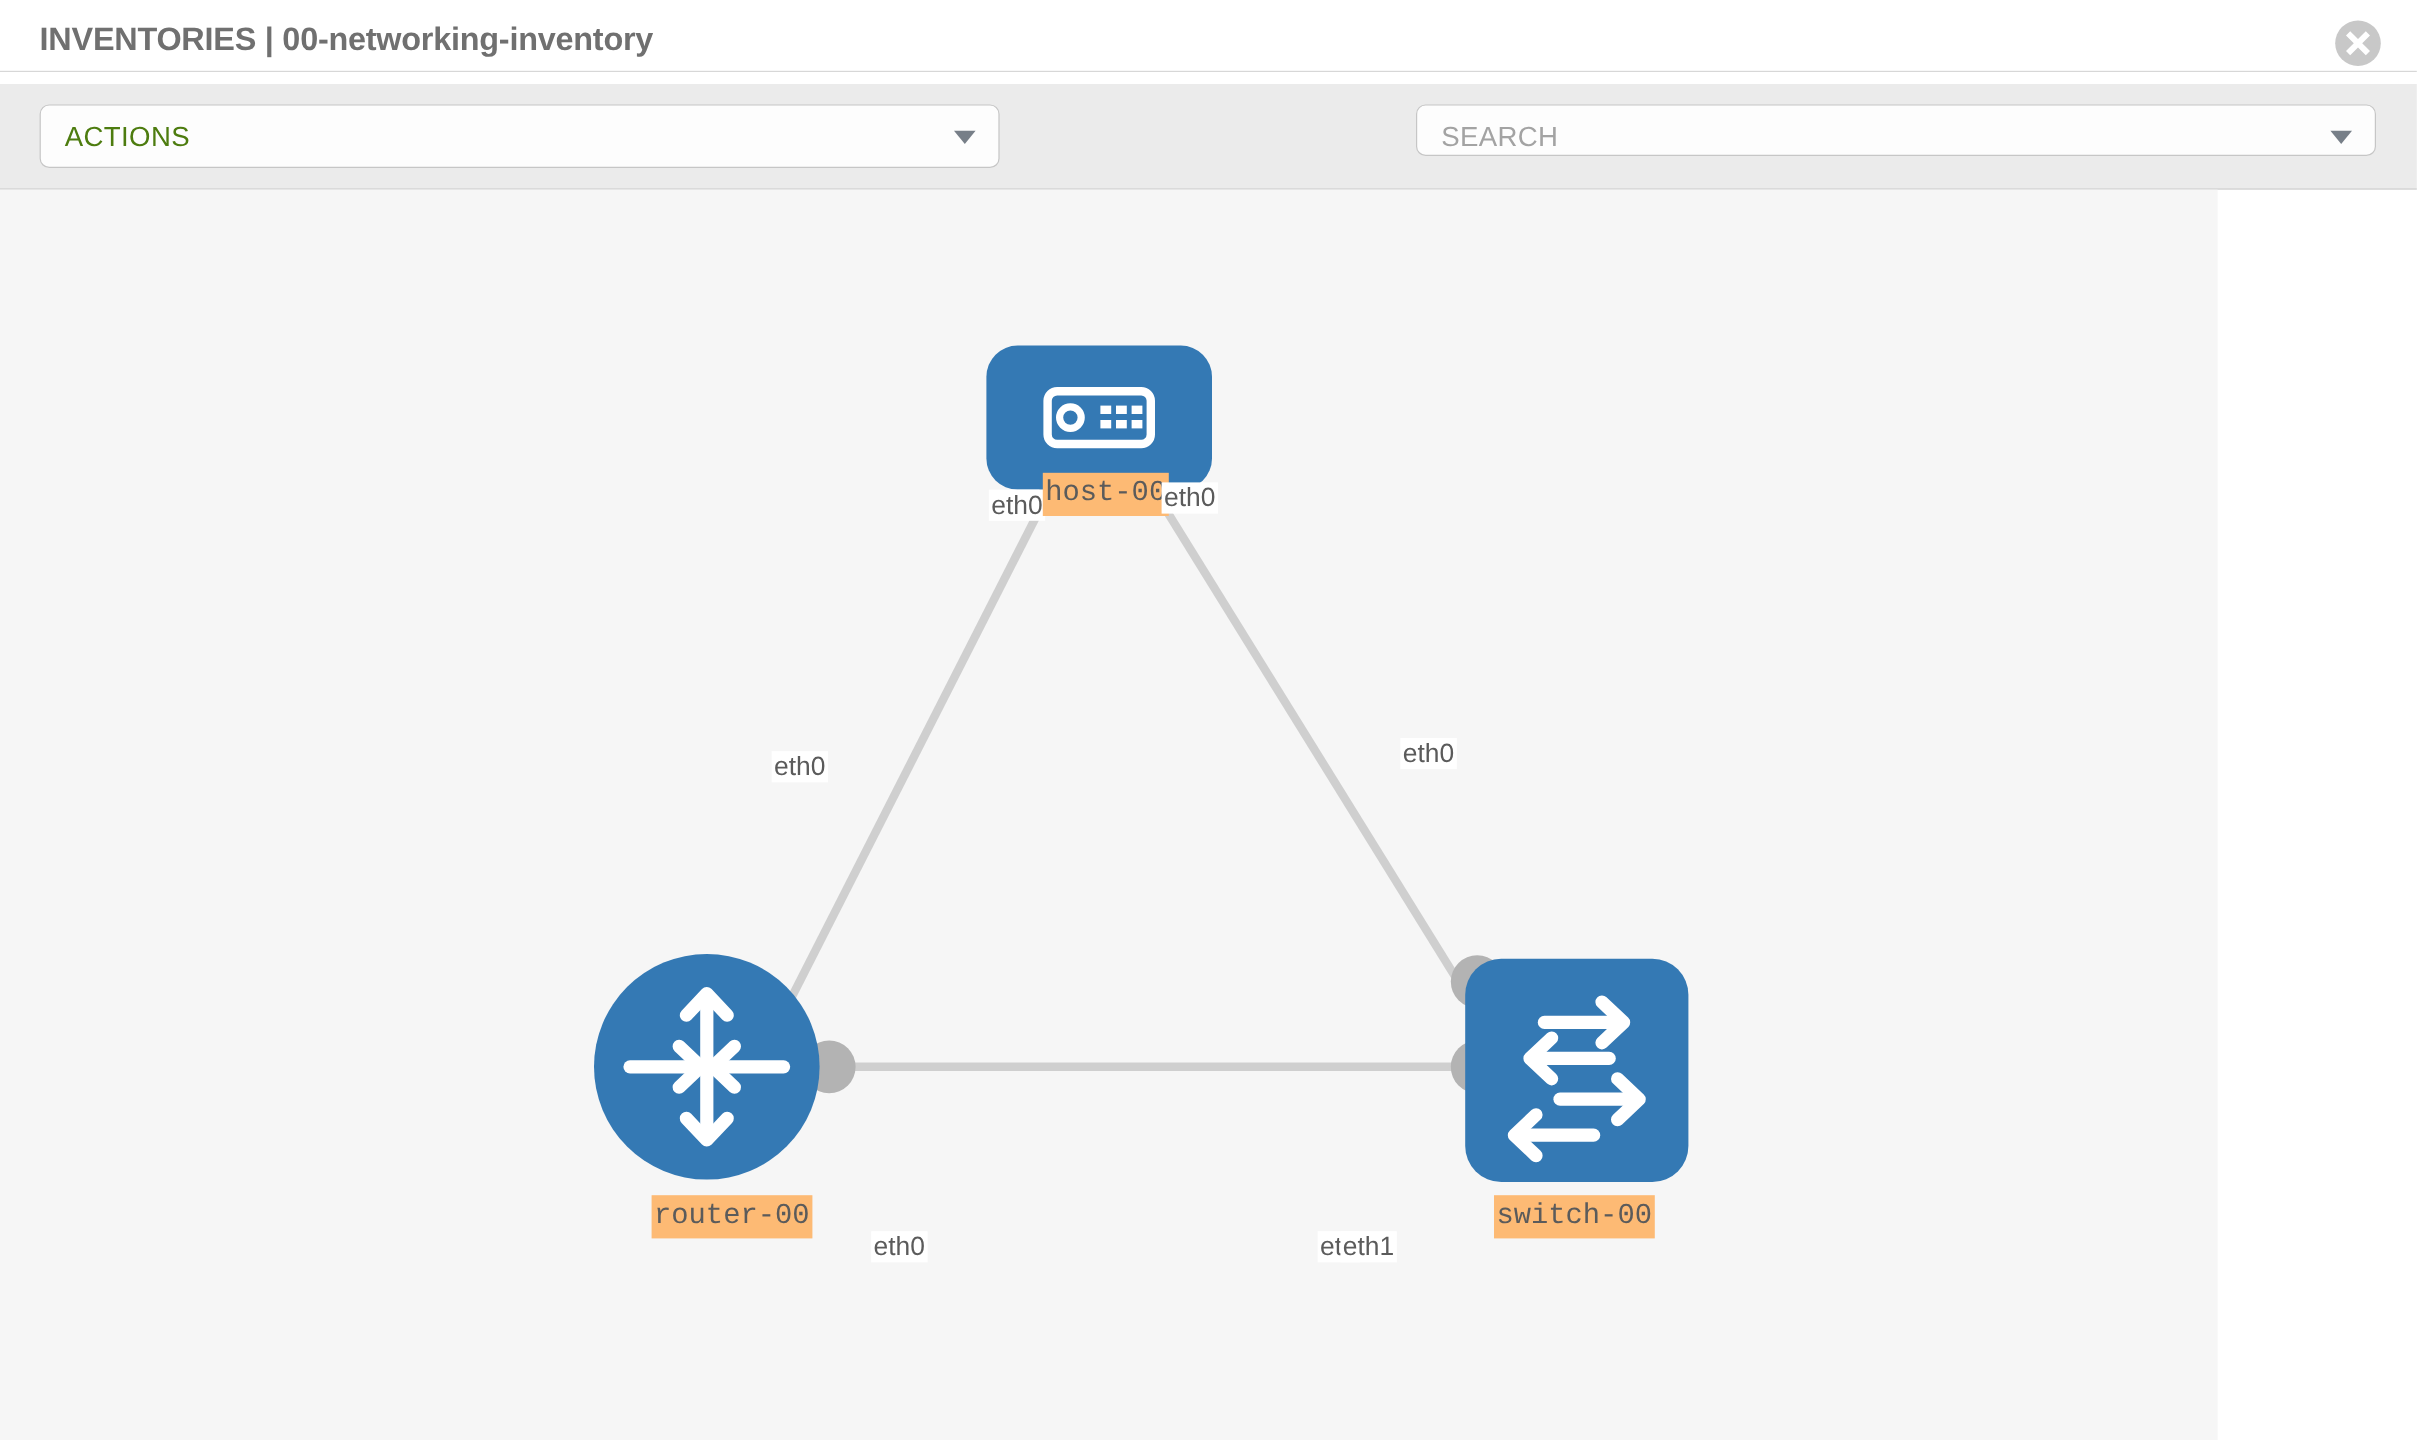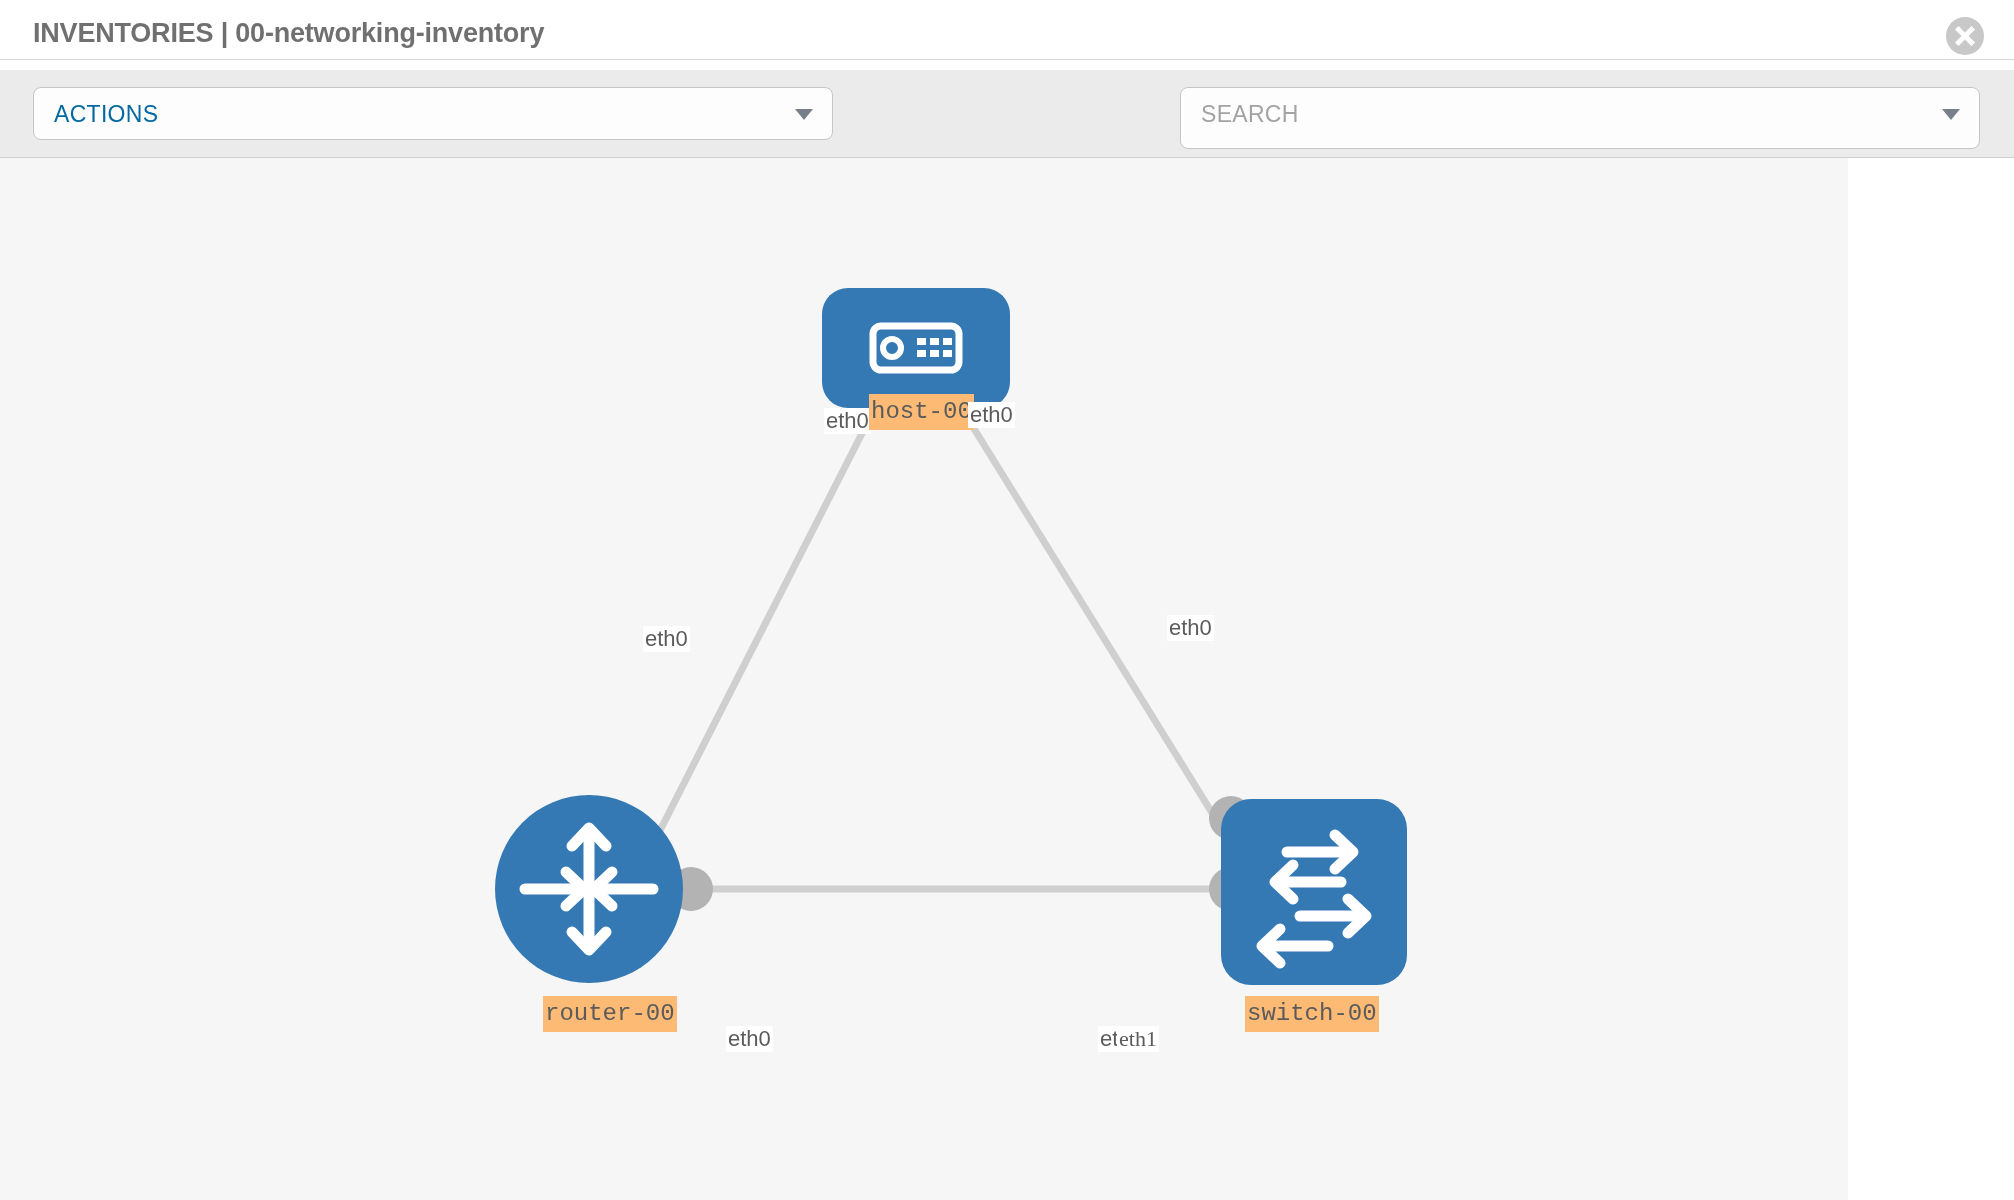--- a/index.html
+++ b/index.html
@@ -60,21 +60,21 @@
     background: #fdfdfd;
     border: 1px solid #c6c6c6;
     border-radius: 8px;
     cursor: pointer;
   }
   .actions-select .sel-label {
     position: absolute;
     left: 20px;
     top: 13px;
     font-size: 23px;
-    color: #0369a1;
+    color: #4d7c0f;
     letter-spacing: 0.3px;
   }
   .caret {
     position: absolute;
     right: 19px;
     top: 21px;
     width: 0; height: 0;
     border-left: 9px solid transparent;
     border-right: 9px solid transparent;
     border-top: 11px solid #777f88;
@@ -87,21 +87,21 @@
     cursor: pointer;
   }
   .wrench-icon { left: 1039px; }
   .key-icon { left: 1112px; }
 
   .search-select {
     position: absolute;
     left: 1180px;
     top: 17px;
     width: 800px;
-    height: 62px;
+    height: 43px;
     background: #fdfdfd;
     border: 1px solid #c6c6c6;
     border-radius: 8px;
     cursor: text;
   }
   .search-select .sel-label {
     position: absolute;
     left: 20px;
     top: 13px;
     font-size: 23px;
@@ -257,18 +257,18 @@
 
   <div class="edge-label" style="left:824px; top:250px;">eth0</div>
   <div class="node-label" style="left:869px; top:236px;">host-00</div>
   <div class="edge-label" style="left:968px; top:244px;">eth0</div>
 
   <div class="edge-label" style="left:643px; top:468px;">eth0</div>
   <div class="edge-label" style="left:1167px; top:457px;">eth0</div>
 
   <div class="edge-label" style="left:726px; top:868px;">eth0</div>
   <div class="edge-label" style="left:1098px; top:868px;">eth</div>
-  <div class="edge-label" style="left:1117px; top:868px;font-family:Liberation Serif, serif;">eth1</div>
+  <div class="edge-label" style="left:1117px; top:868px;">eth1</div>
 
   <div class="node-label" style="left:543px; top:838px;">router-00</div>
   <div class="node-label" style="left:1245px; top:838px;">switch-00</div>
 
 </div>
 
 </body></html>

